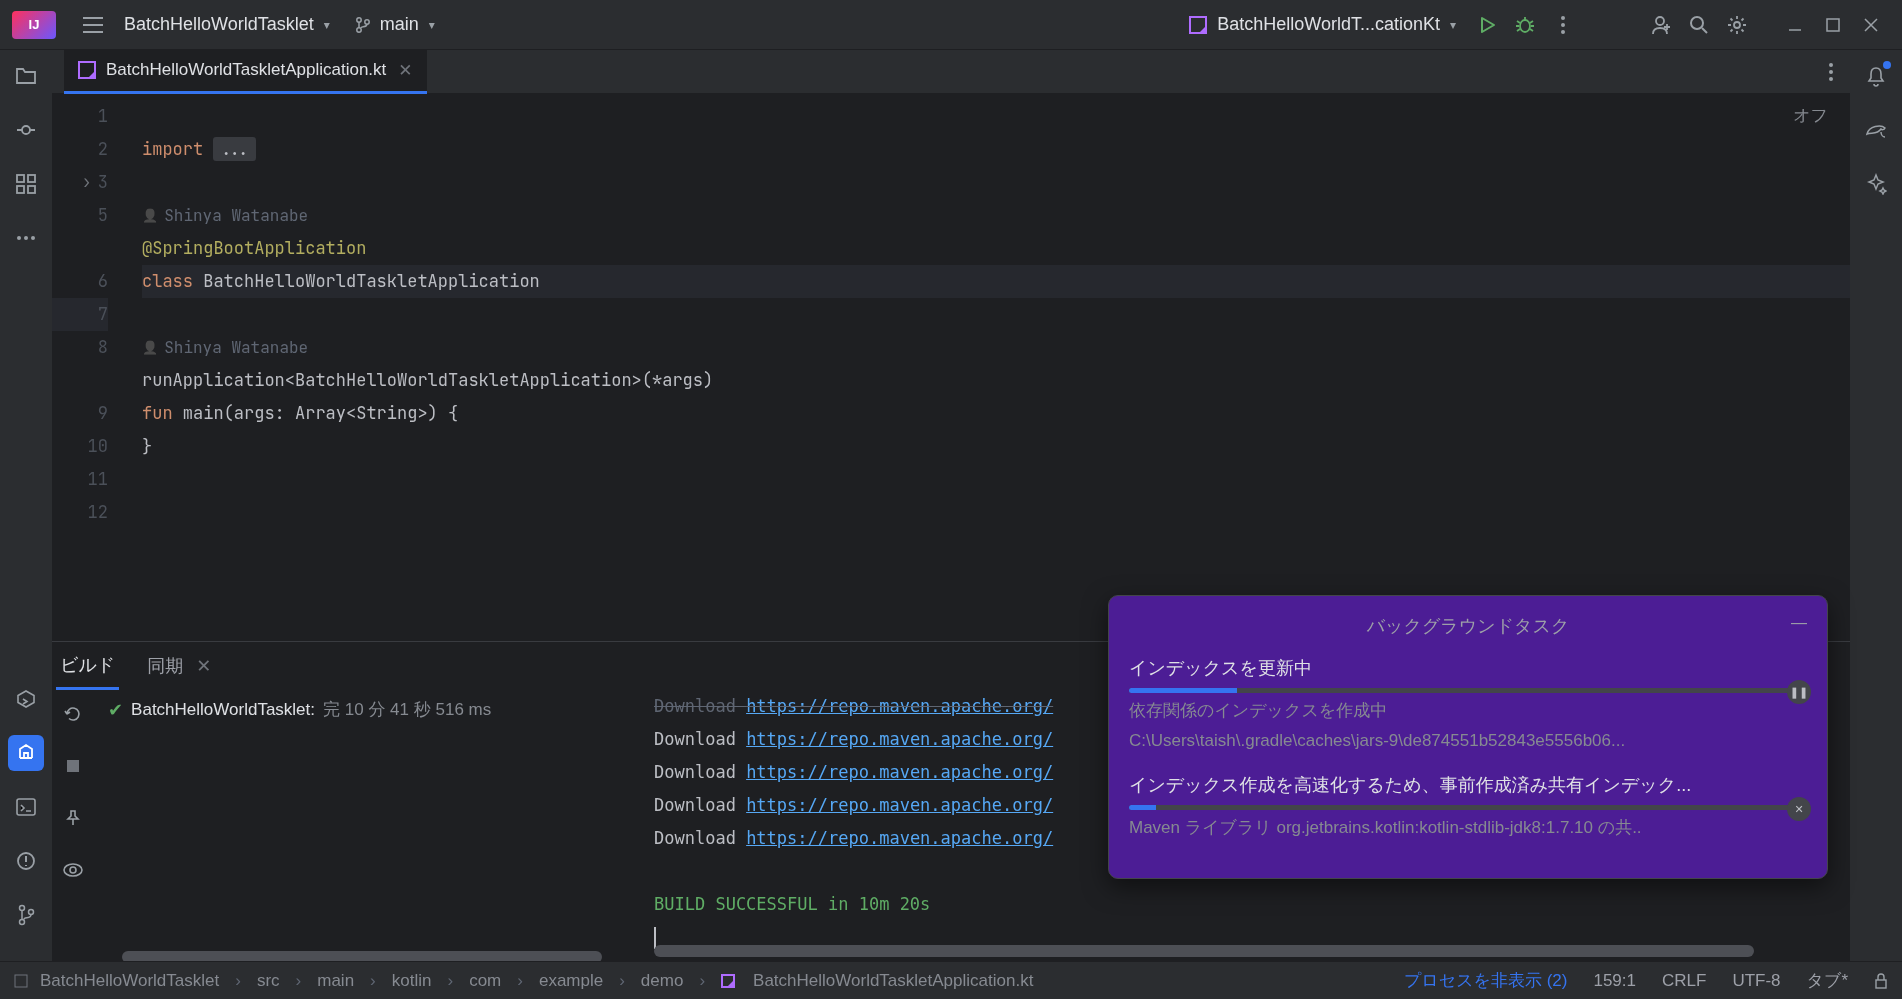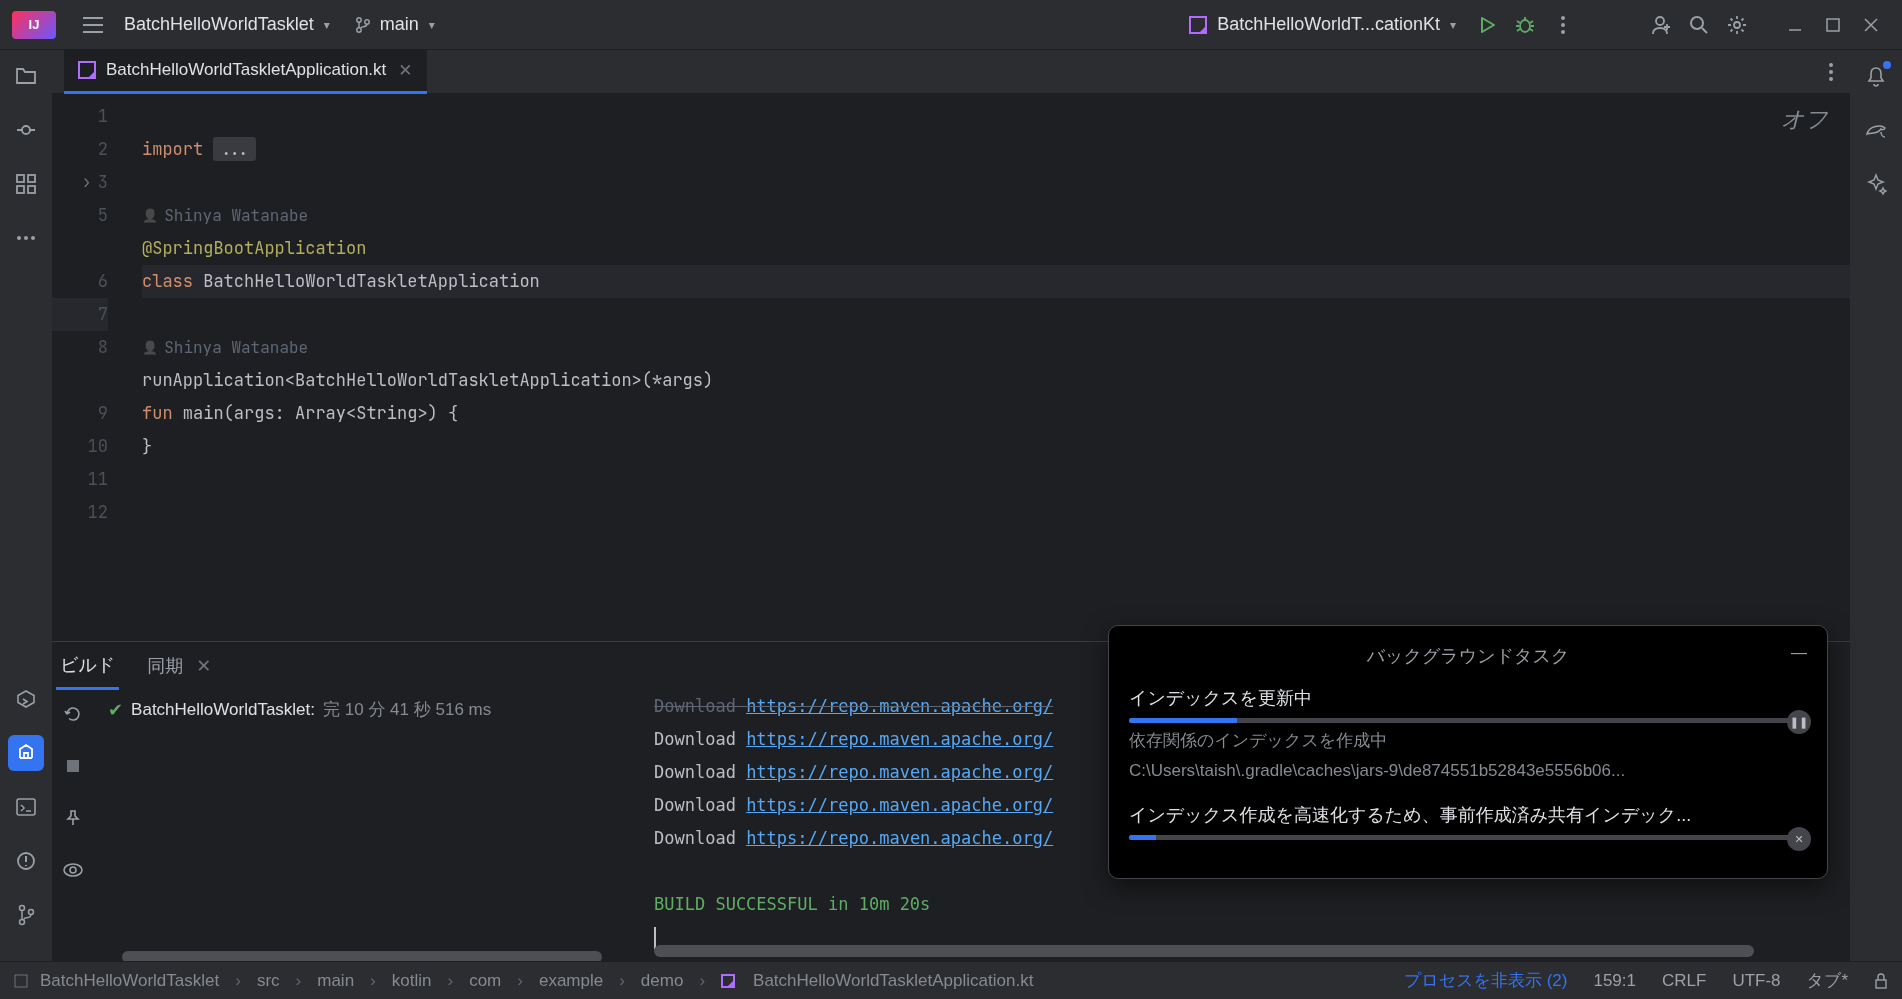--- a/index.html
+++ b/index.html
@@ -127,21 +127,21 @@
 }
 .kw { color: #cf8e6d; }
 .ann { color: #b3ae60; }
 .folded { background: #393b40; padding: 1px 6px; border-radius: 3px; }
 .author-hint { color: #5f6673; font-size: 16px; display: flex; align-items: center; gap: 6px; }
 .author-hint::before { content: "👤"; font-size: 13px; filter: grayscale(1) brightness(0.7); }
 .current-line { background: #26282e; }
 .off-label {
   position: absolute;
   top: 10px; right: 22px;
-  color: #868a91; font-size: 23px; font-style: italic;
+  color: #868a91; font-size: 17px;
 }
 .right-rail {
   width: 52px;
   background: #2b2d30;
   display: flex; flex-direction: column;
   align-items: center;
   padding-top: 8px;
   gap: 18px;
 }
 .notif-badge {
@@ -229,21 +229,21 @@
 .crumb { display: flex; align-items: center; gap: 8px; }
 .crumb-sep { margin: 0 8px; color: #5f6673; }
 .status-link { color: #3574f0; cursor: pointer; }
 .status-seg { margin-left: 26px; color: #9da0a8; }
 
 .bg-tasks {
   position: absolute;
   right: 74px;
   bottom: 120px;
   width: 720px;
-  background: #000000;
+  background: #4c1d95;
   border: 1px solid #43454a;
   border-radius: 10px;
   padding: 18px 20px;
   z-index: 100;
   box-shadow: 0 8px 24px rgba(0,0,0,0.5);
 }
 .bg-tasks-title {
   text-align: center;
   color: #9da0a8;
   font-size: 18px;
@@ -605,15 +605,16 @@
       </div>
     <div class="task-desc">依存関係のインデックスを作成中</div>
     <div class="task-desc">C:\Users\taish\.gradle\caches\jars-9\de874551b52843e5556b06...</div>
     <div class="task-pause">❚❚</div>
   </div>
   <div class="task">
     <div class="task-title">インデックス作成を高速化するため、事前作成済み共有インデック...</div>
     <div class="progress">
         <div class="progress-fill" style="width:4%"></div>
       </div>
+    <div class="task-desc">Maven ライブラリ org.jetbrains.kotlin:kotlin-stdlib-jdk8:1.7.10 の共..</div>
     <div class="task-pause">✕</div>
   </div>
 </div>
 
 </body></html>

